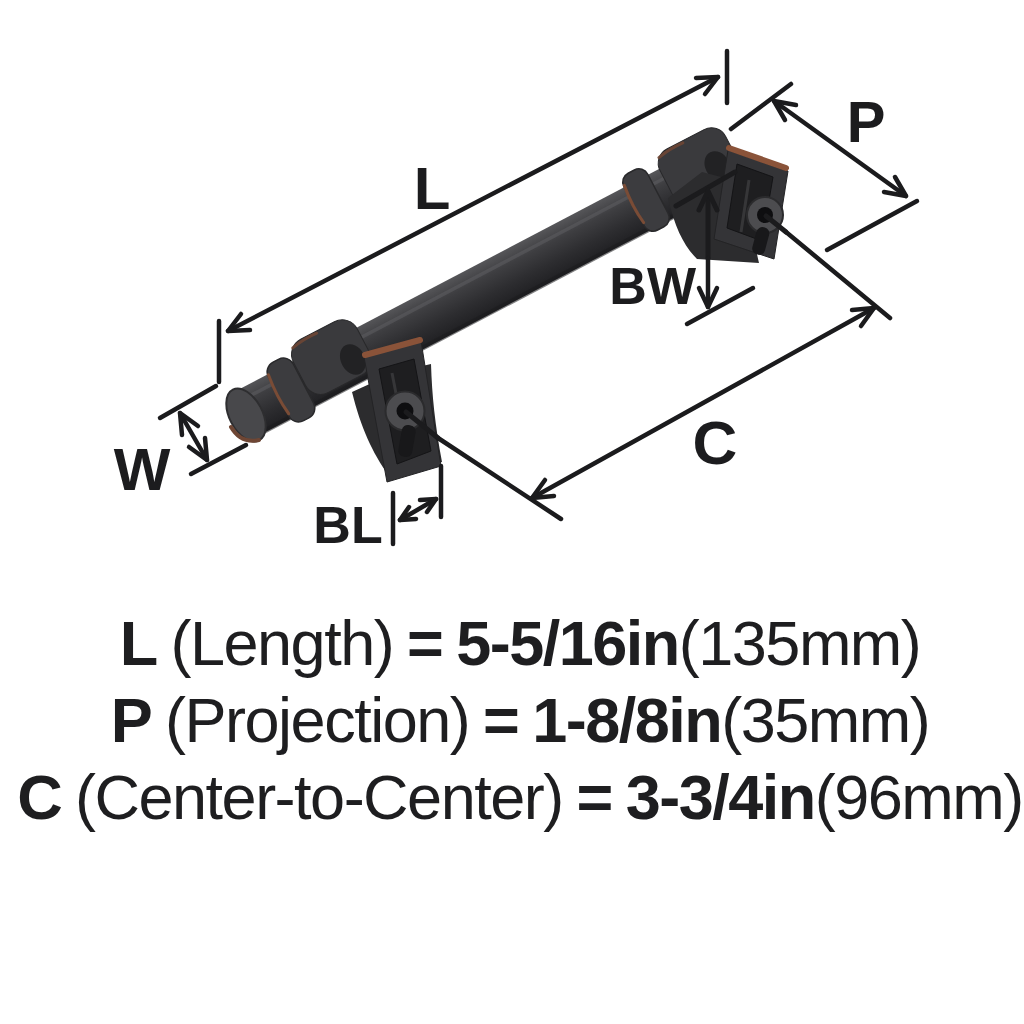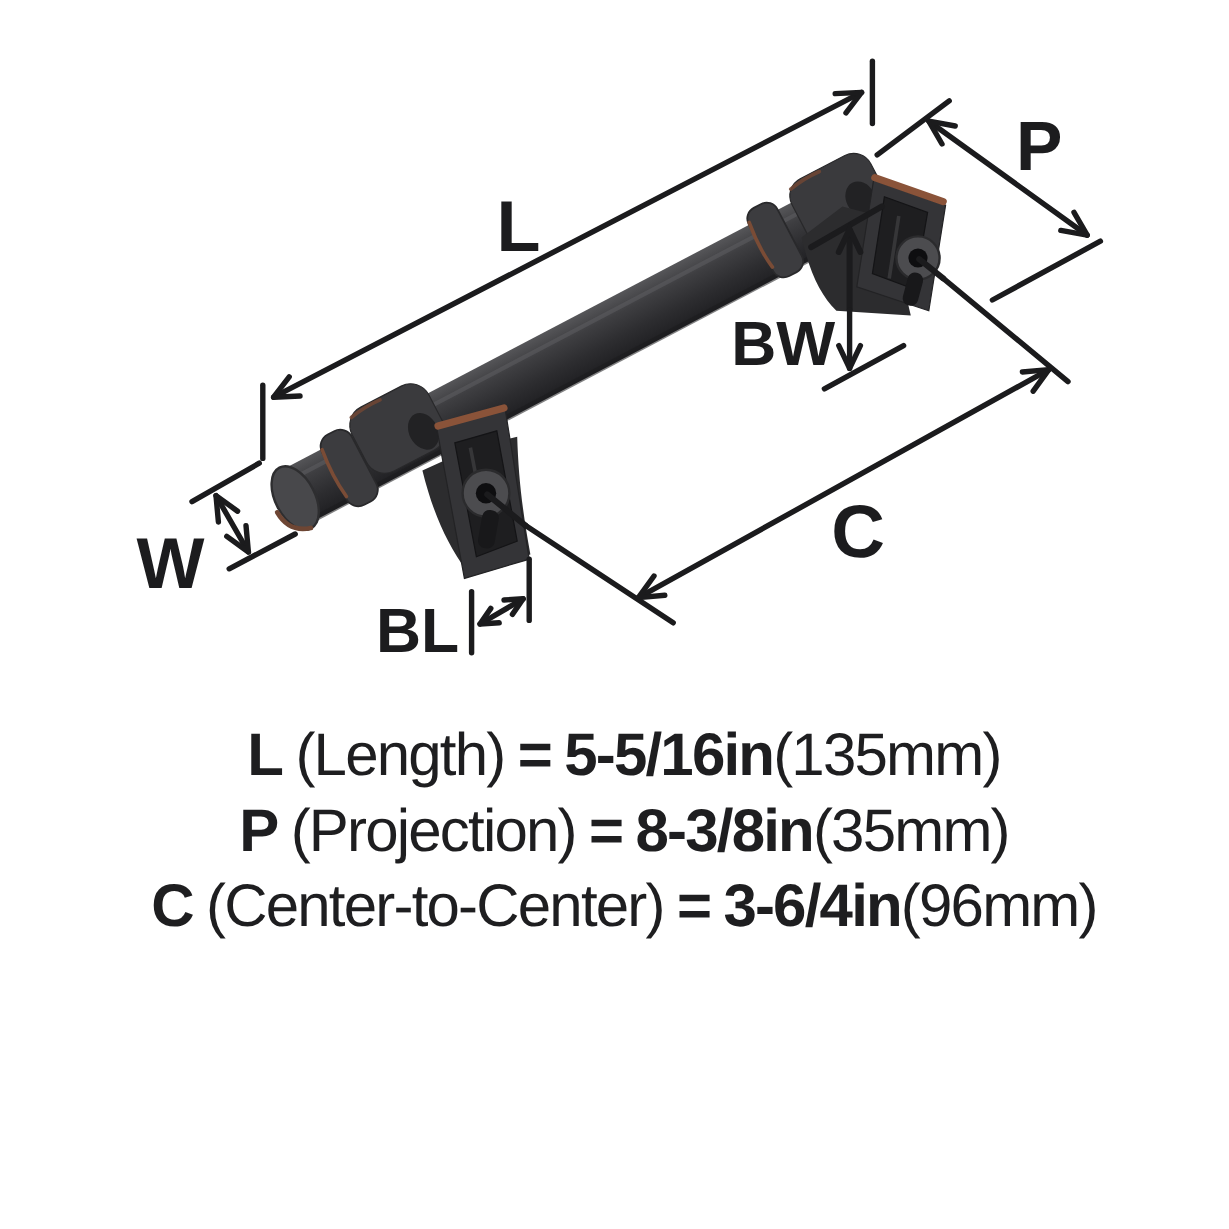--- a/index.html
+++ b/index.html
@@ -6,22 +6,22 @@
   .stage{position:relative;width:1024px;height:1024px;background:#ffffff;overflow:hidden;
          font-family:"Liberation Sans", sans-serif;}
   svg{position:absolute;left:0;top:0;}
   .dim path, .dim line{stroke:#1b1b1d;fill:none;}
   .dimline{stroke-width:4.5;stroke-linecap:round;}
   .ahead{stroke-width:4.5;stroke-linecap:round;stroke-linejoin:round;fill:none;}
   .tick{stroke-width:4.5;stroke-linecap:round;}
   .wline{stroke:#ffffff;stroke-width:5;stroke-linecap:round;fill:none;}
   .dimtext{font-family:"Liberation Sans", sans-serif;font-weight:bold;fill:#1c1c1e;}
   .specs{position:absolute;left:16px;top:598px;width:1008px;text-align:center;}
-  .spec-line{height:63px;line-height:63px;font-size:50px;letter-spacing:-1.5px;
-             color:#1e1e20;white-space:nowrap;}
+  .spec-line{height:63px;line-height:63px;font-size:63px;letter-spacing:-1.5px;
+             color:#1e1e20;white-space:nowrap;margin-top:14px;}
   .spec-line span{display:inline;}
   .b{font-weight:bold;}
   .g{margin-right:0.22em;}
 </style>
 </head>
 <body>
 
 <div class="stage">
 
   <svg width="1024" height="1024" viewBox="0 0 1024 1024">
@@ -162,20 +162,20 @@
         <path class="wline" d="M766,216 L786,232"></path>
       </g>
     </g>
   </svg>
 
   <div class="specs">
     <div class="spec-line">
       <span class="b g">L</span><span class="g">(Length)</span><span class="b g">=</span><span class="b">5-5/16in</span><span>(135mm)</span>
     </div>
     <div class="spec-line">
-      <span class="b g">P</span><span class="g">(Projection)</span><span class="b g">=</span><span class="b">8-3/8in</span><span>(35mm)</span>
+      <span class="b g">P</span><span class="g">(Projection)</span><span class="b g">=</span><span class="b">1-8/8in</span><span>(35mm)</span>
     </div>
     <div class="spec-line">
-      <span class="b g">C</span><span class="g">(Center-to-Center)</span><span class="b g">=</span><span class="b">3-6/4in</span><span>(96mm)</span>
+      <span class="b g">C</span><span class="g">(Center-to-Center)</span><span class="b g">=</span><span class="b">3-3/4in</span><span>(96mm)</span>
     </div>
   </div>
 
 </div>
 
 </body></html>

